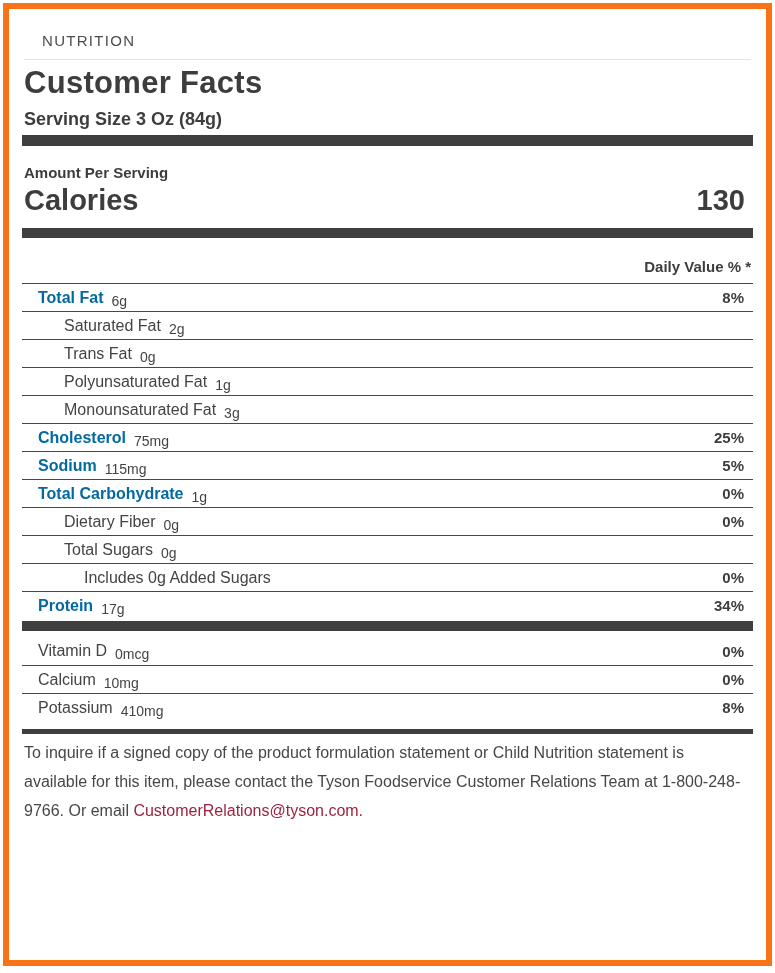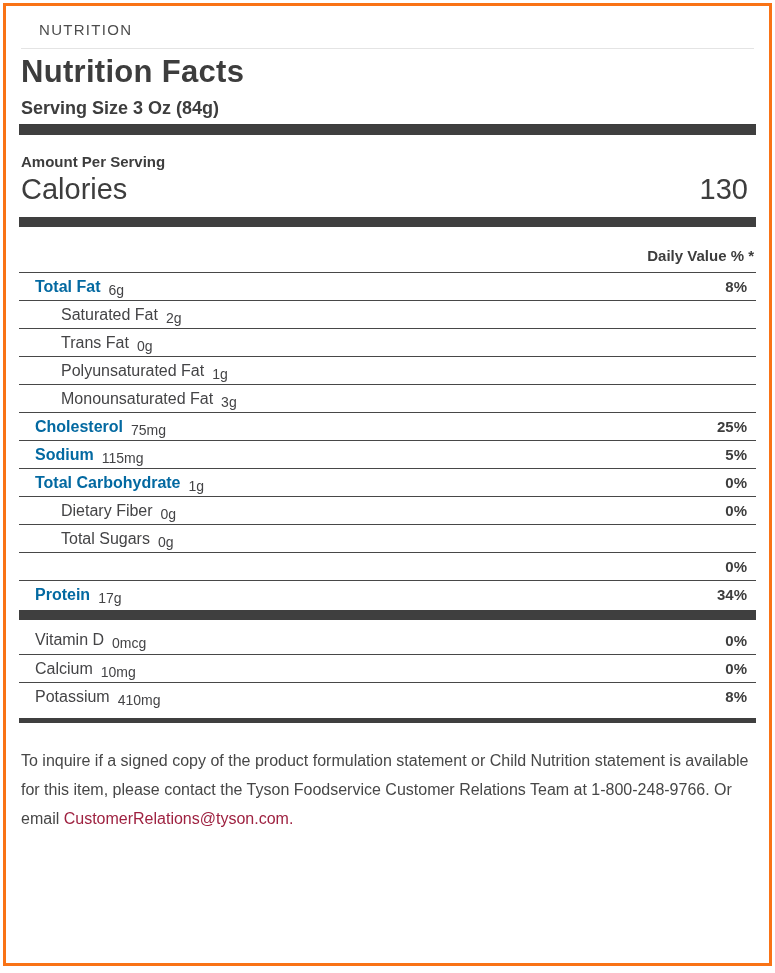--- a/index.html
+++ b/index.html
@@ -4,23 +4,23 @@
 <style>
   * { box-sizing: border-box; }
   html, body { margin: 0; padding: 0; background: #ffffff; }
   body {
     font-family: "Liberation Sans", "DejaVu Sans", sans-serif;
     color: #414141;
     width: 775px;
   }
   .label {
     margin: 3px;
-    border: 3px solid #f97316;
+    border: 6px solid #f97316;
     min-height: 963px;
-    padding: 0 13px 6px 13px;
+    padding: 8px 13px 6px 13px;
     background: #ffffff;
   }
   .kicker {
     margin: 15px 0 9px 20px;
     font-size: 15px;
     line-height: 18px;
     letter-spacing: 1.3px;
     color: #4d4d4d;
   }
   .hr-light { border: 0; border-top: 1px solid #e4e4e4; margin: 0 2px; }
@@ -54,21 +54,21 @@
     font-weight: bold;
     color: #3d3d3d;
     margin: 18px 0 0 2px;
   }
   .cal-row {
     display: flex;
     justify-content: space-between;
     align-items: baseline;
     font-size: 29px;
     line-height: 34px;
-    font-weight: normal;
+    font-weight: bold;
     color: #3d3d3d;
     margin: 1px 8px 11px 2px;
   }
   .dv-header {
     text-align: right;
     font-size: 15px;
     line-height: 17px;
     font-weight: bold;
     color: #3d3d3d;
     padding: 20px 2px 8px 0;
@@ -91,32 +91,32 @@
   .amt:empty { display: none; }
   .dv { margin-left: auto; font-weight: bold; font-size: 15px; color: #3d3d3d; }
   .bar2 { margin-top: 2px; }
   .vgroup { margin-top: 6px; }
   .fn {
     font-size: 16px;
     line-height: 29px;
     color: #474747;
     margin: 20px 2px 0 2px;
   }
-  .fn.second { margin-top: 23px; }
+  .fn.second { margin-top: 4px; }
   .email-link { color: #9e2140; cursor: pointer; text-decoration: none; }
 </style>
 </head>
 <body>
 
 <div class="label">
 
   <div class="kicker">NUTRITION</div>
   <hr class="hr-light">
 
-  <div class="title">Nutrition Facts</div>
+  <div class="title">Customer Facts</div>
 
   <div class="serving-size">Serving Size 3 Oz (84g)</div>
   <hr class="hr-dark">
 
   <div class="bar"></div>
 
   <div class="aps">Amount Per Serving</div>
   <div class="cal-row">
     <span>Calories</span>
     <span>130</span>
@@ -170,20 +170,21 @@
     <span class="nm">Dietary Fiber</span>
     <span class="amt">0g</span>
     <span class="dv">0%</span>
   </div>
   <div class="nrow i1">
     <span class="nm">Total Sugars</span>
     <span class="amt">0g</span>
     <span class="dv"></span>
   </div>
   <div class="nrow i2">
+    <span class="nm">Includes 0g Added Sugars</span>
 
     <span class="dv">0%</span>
   </div>
   <div class="nrow">
     <span class="nm b">Protein</span>
     <span class="amt">17g</span>
     <span class="dv">34%</span>
   </div>
 
   <div class="bar bar2"></div>

